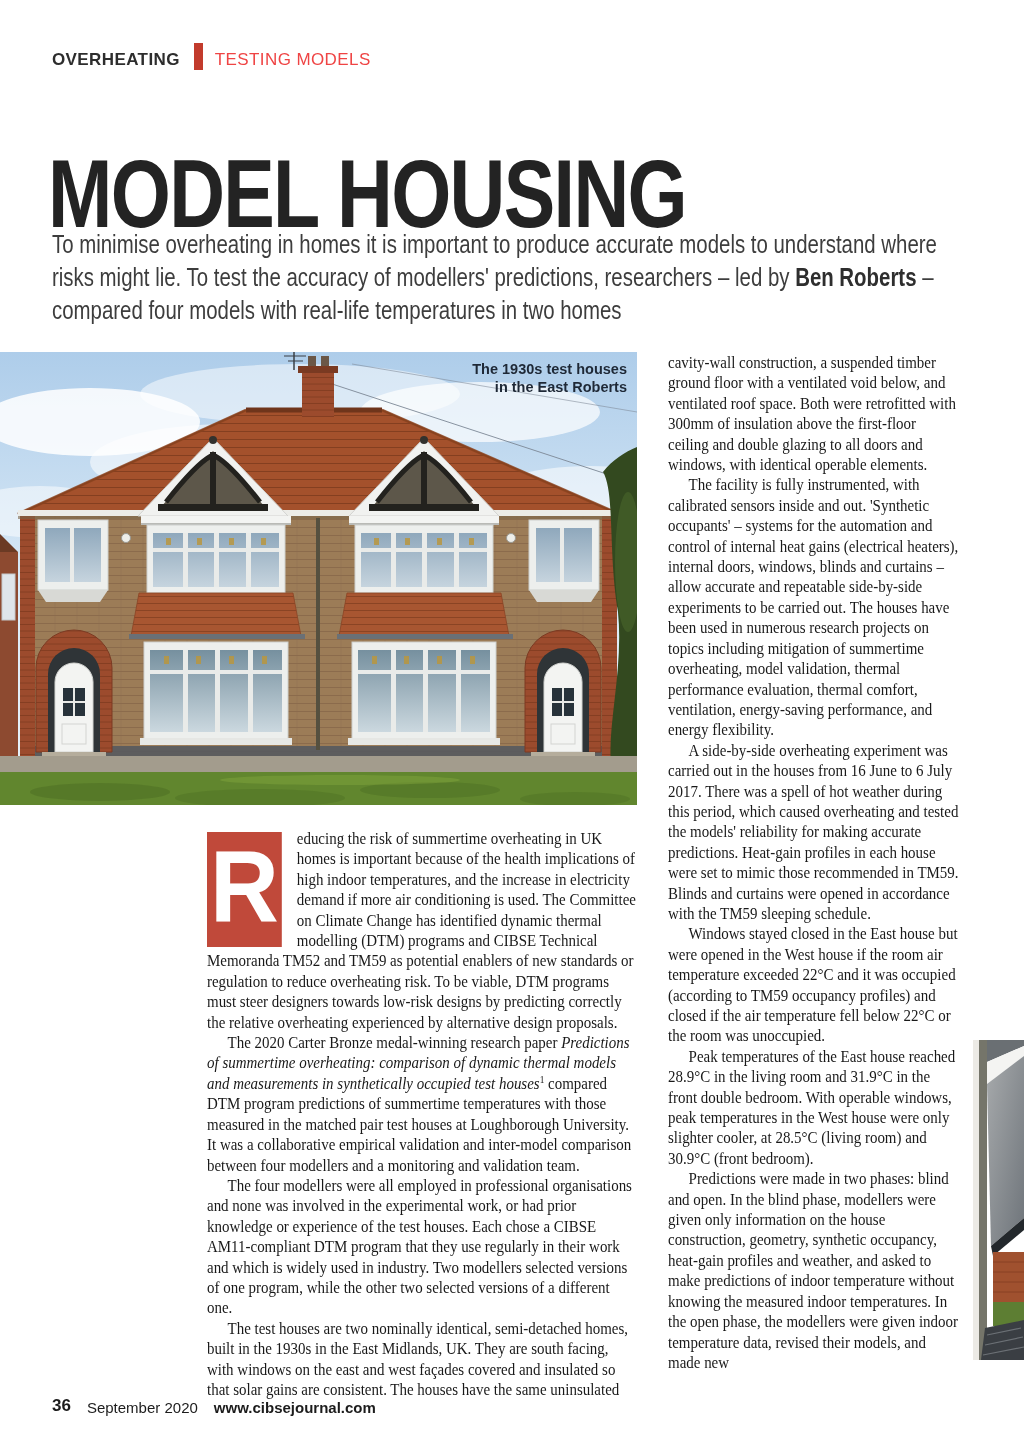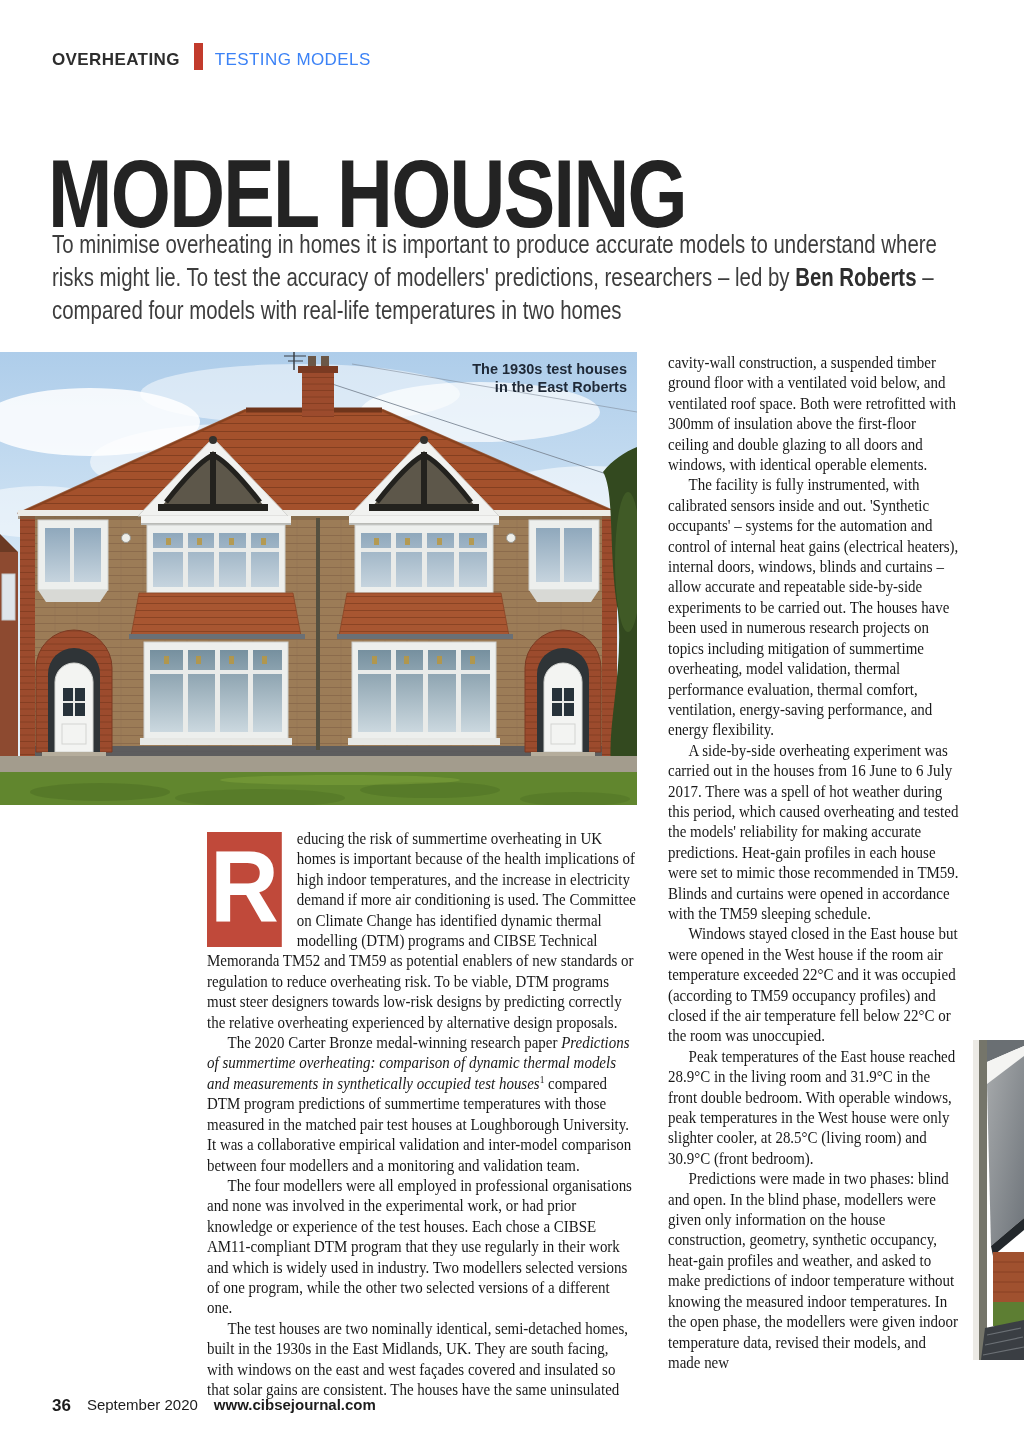--- a/index.html
+++ b/index.html
@@ -3,21 +3,21 @@
 <meta charset="utf-8">
 <style>
   html,body{margin:0;padding:0;background:#ffffff;}
   .page{position:relative;width:1024px;height:1452px;background:#ffffff;overflow:hidden;
         font-family:"Liberation Sans",sans-serif;}
 
   
   .kicker{position:absolute;left:52px;top:42px;display:flex;align-items:flex-end;height:28px;}
   .kicker-section{font-size:17px;font-weight:bold;letter-spacing:.4px;color:#2d2d2d;}
   .kicker-bar{display:inline-block;width:9px;height:27px;background:#c23b2c;margin:0 12px 0 14px;}
-  .kicker-topic{font-size:17px;font-weight:400;letter-spacing:.4px;color:#3b82f6;}
+  .kicker-topic{font-size:17px;font-weight:400;letter-spacing:.4px;color:#ef4444;}
 
   
   .title{position:absolute;left:48px;top:140px;margin:0;font-size:92px;font-weight:bold;
          letter-spacing:-2px;color:#232323;white-space:nowrap;
          transform:scale(0.84,1.04);transform-origin:left top;}
 
   
   .standfirst{position:absolute;left:52px;top:228px;margin:0;width:1164px;
               font-size:26px;line-height:33px;color:#3d3d3d;font-weight:400;
               transform:scaleX(0.785);transform-origin:left top;}
@@ -40,21 +40,21 @@
   .para i{font-style:italic;}
   .para sup{font-size:10px;line-height:0;vertical-align:super;}
   .dropcap{float:left;width:80px;height:115px;margin:3px 16px 2px 0;background:#c0493a;
            color:#ffffff;font-family:"Liberation Sans",sans-serif;font-weight:bold;
            font-size:102px;line-height:110px;text-align:center;}
 
   
   .edge-strip{position:absolute;left:973px;top:1040px;width:51px;height:320px;}
 
   
-  .footer{position:absolute;left:52px;top:1396px;display:flex;align-items:flex-start;color:#1c1c1c;}
+  .footer{position:absolute;left:52px;top:1396px;display:flex;align-items:flex-end;color:#1c1c1c;}
   .page-num{font-size:17px;font-weight:bold;margin-right:16px;}
   .issue{font-size:15px;font-weight:normal;margin-right:16px;}
   .site{font-size:15px;font-weight:bold;}
 </style>
 </head>
 <body>
 
 <div class="page">
 
   <header class="kicker">

